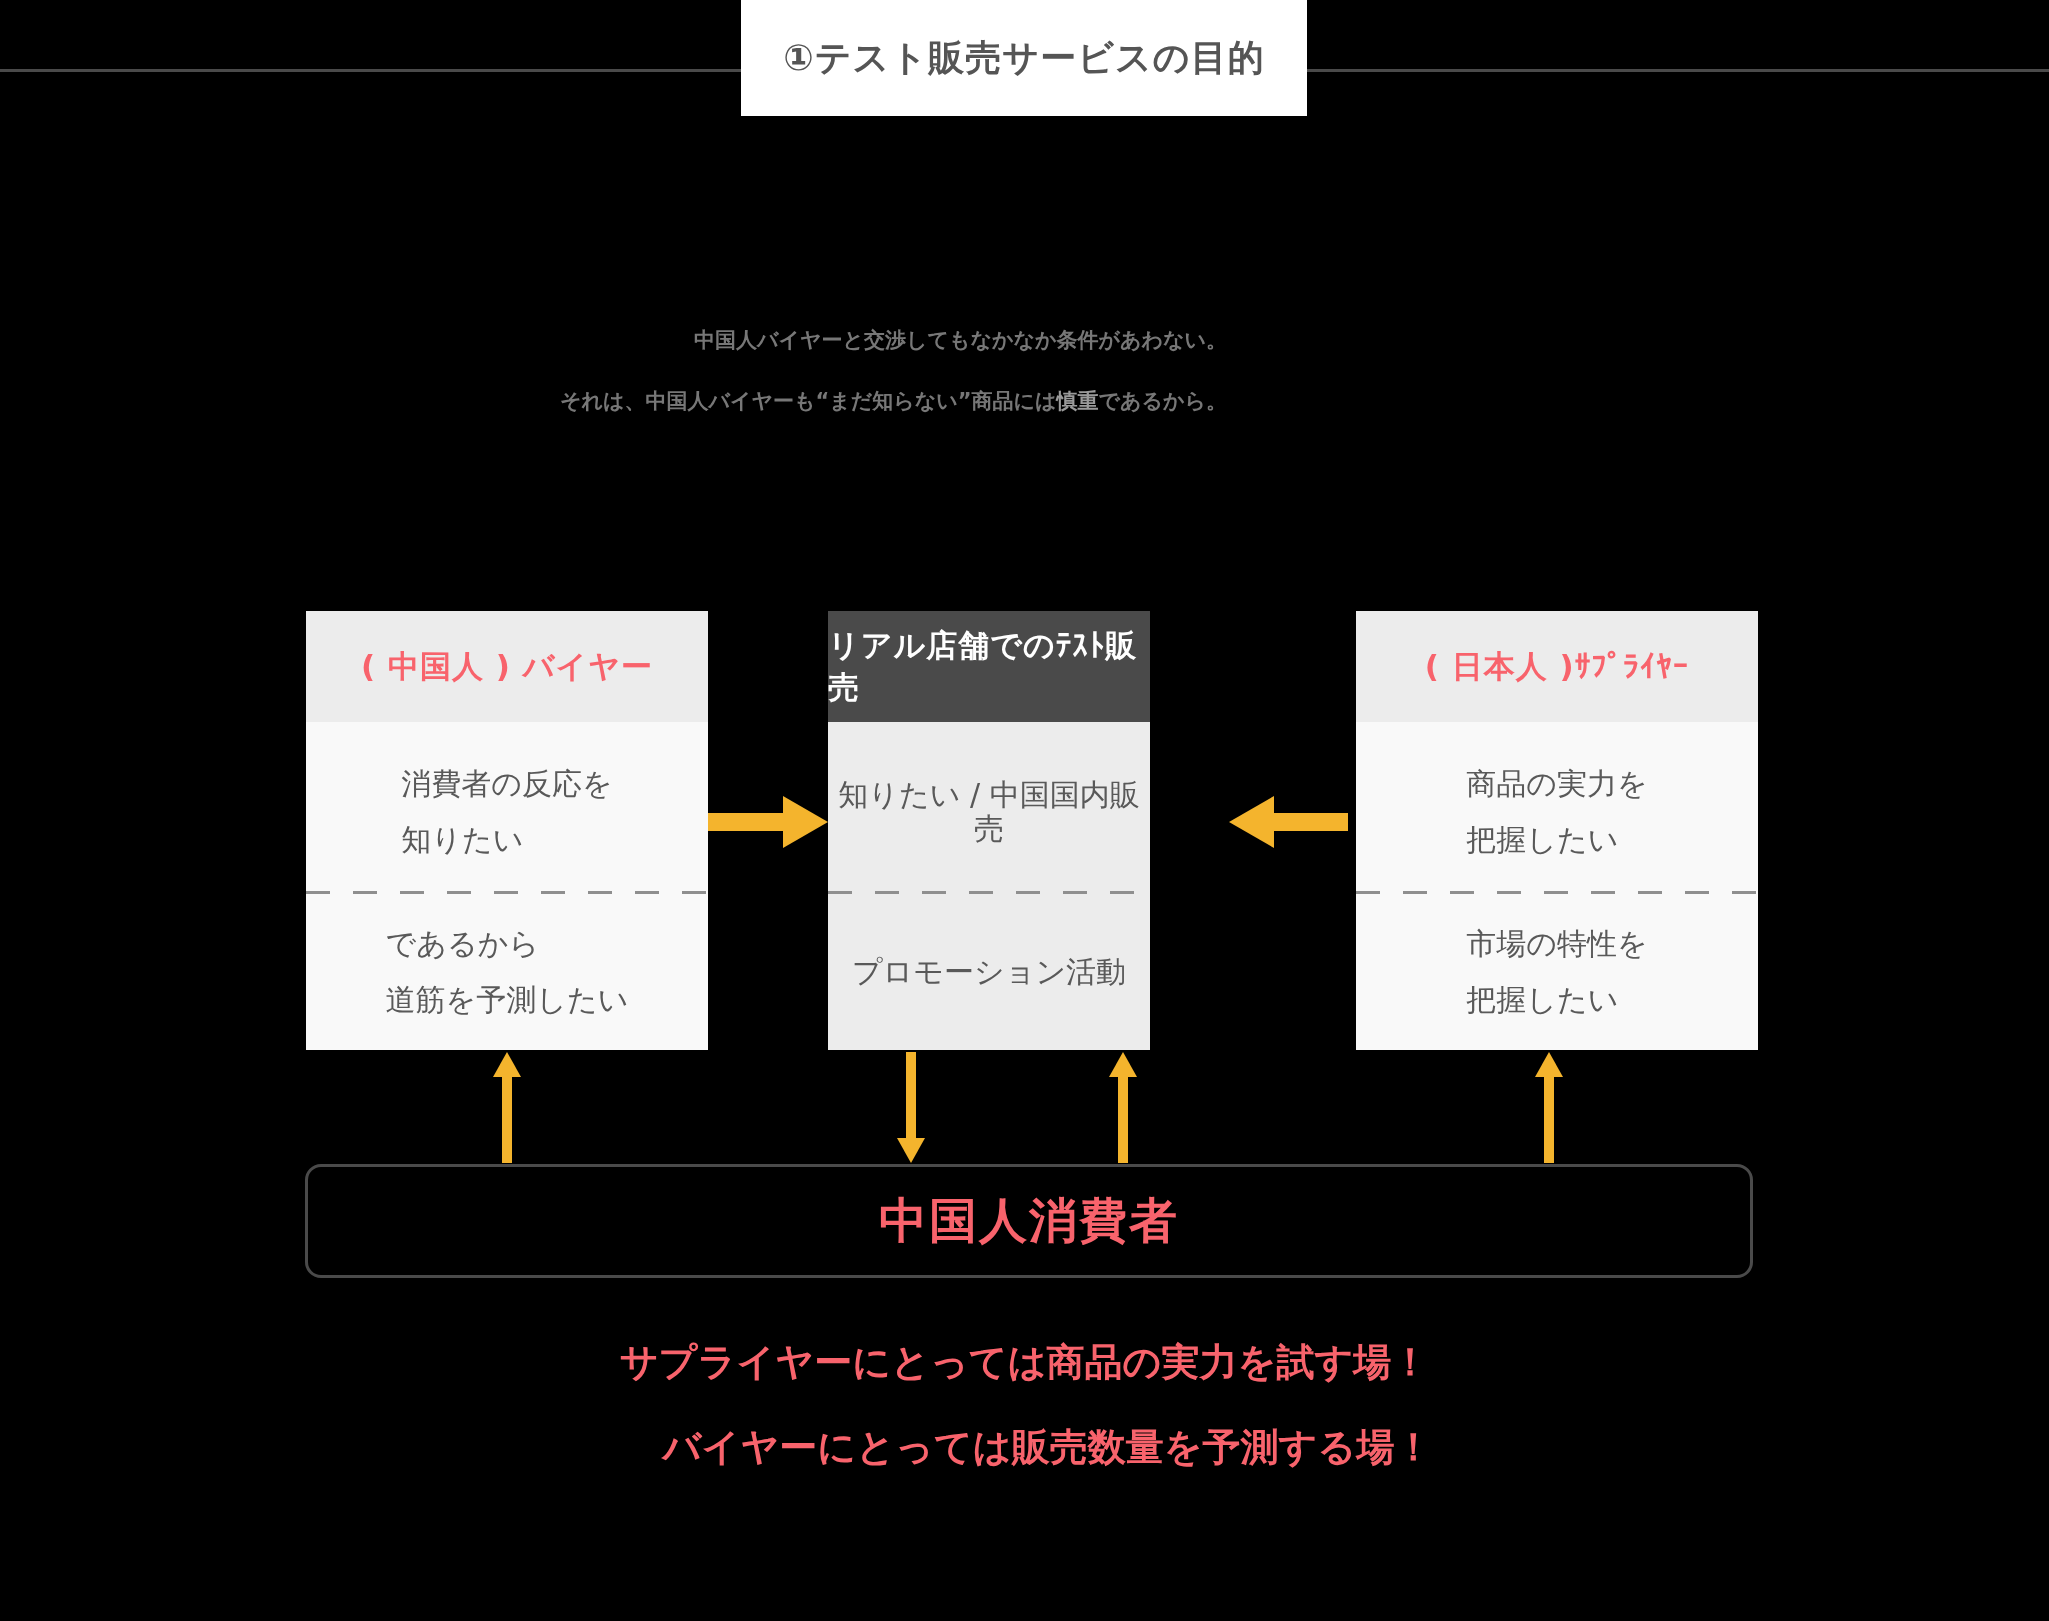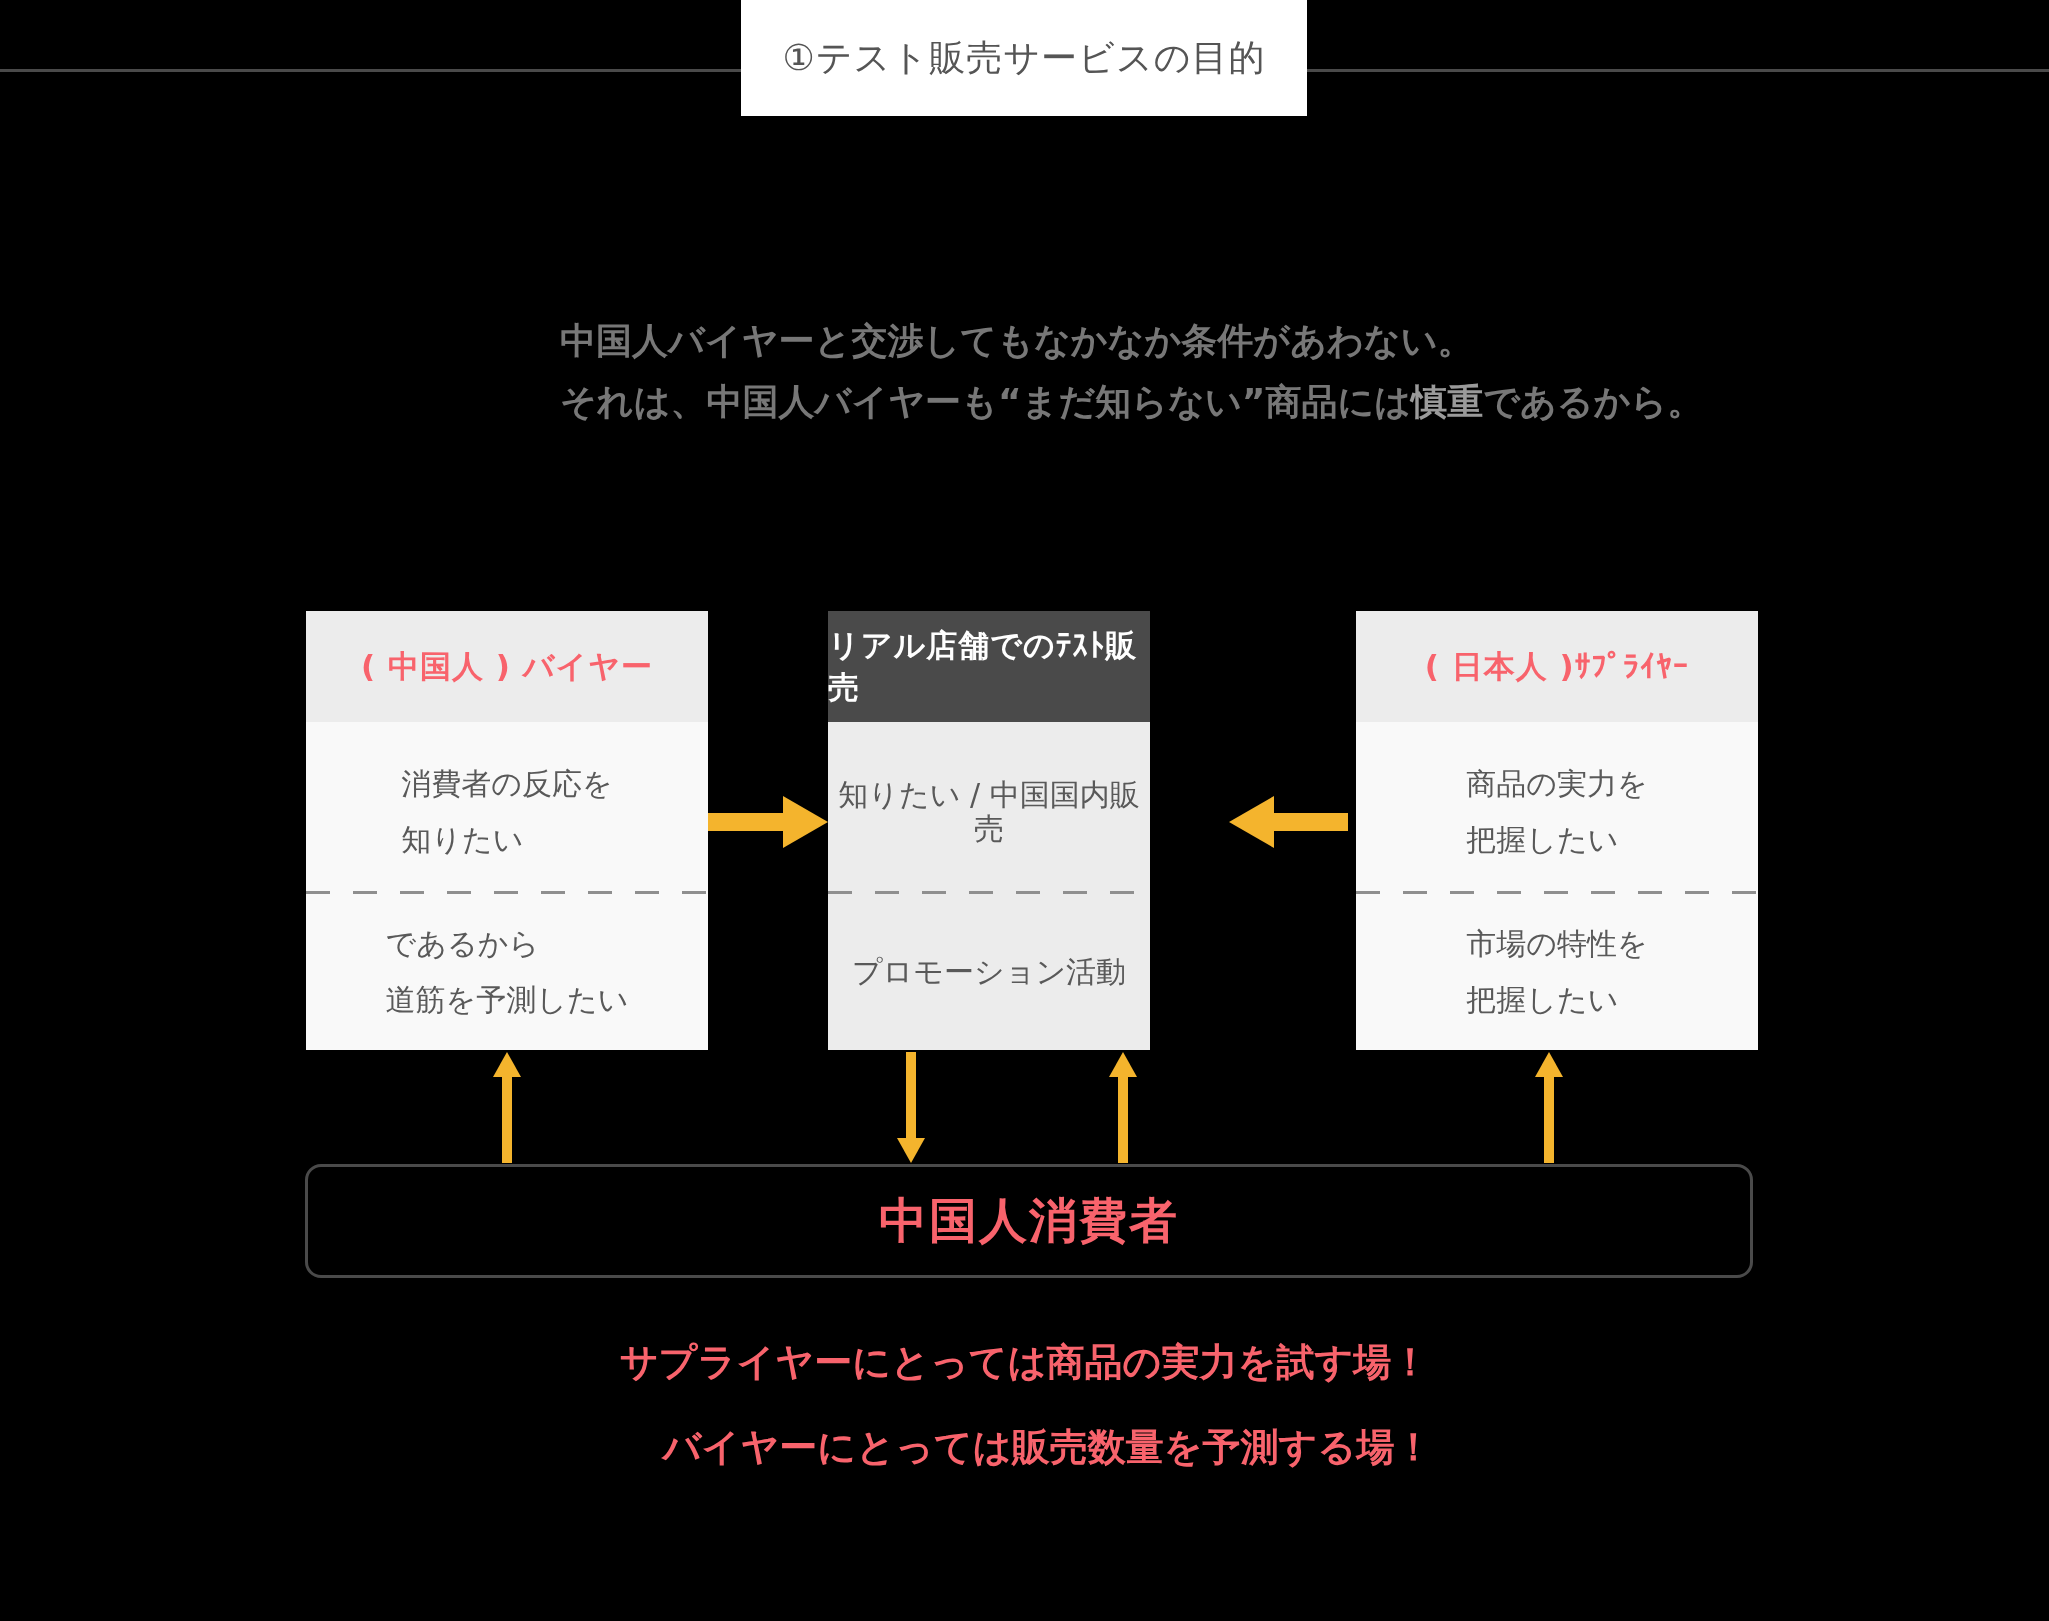--- a/index.html
+++ b/index.html
@@ -9,23 +9,23 @@
     background:var(--bg,#000);
     font-family:"DejaVu Sans","Liberation Sans",sans-serif;
     overflow:hidden;
   }
   
   .top-line{position:absolute;left:0;top:69px;width:100%;height:3px;background:var(--line,#4A4A4A);}
   .title-box{
     position:absolute;left:741px;top:0;width:566px;height:116px;
     background:#fff;display:flex;align-items:center;justify-content:center;
   }
-  .title-box span{font-size:36px;font-weight:normal;color:var(--text-dark,#555);letter-spacing:1px;}
+  .title-box span{font-size:36px;font-weight:bold;color:var(--text-dark,#555);letter-spacing:1px;}
   
-  .intro{position:absolute;left:560px;top:310px;color:var(--text-gray,#777);font-size:36px;font-weight:bold;}
+  .intro{position:absolute;left:560px;top:310px;color:var(--text-gray,#777);font-size:21px;font-weight:bold;text-align:right;}
   .intro .intro-line{line-height:61px;}
   .intro .hl-strong{font-weight:bold;color:#9a9a9a;}
   
   .box{position:absolute;top:611px;height:439px;}
   .box-left{left:306px;width:402px;}
   .box-center{left:828px;width:322px;}
   .box-right{left:1348px;width:402px;padding-left:8px;}
   .box-header{
     height:111px;display:flex;align-items:center;justify-content:center;
     background:var(--panel-light,#ECECEC);

